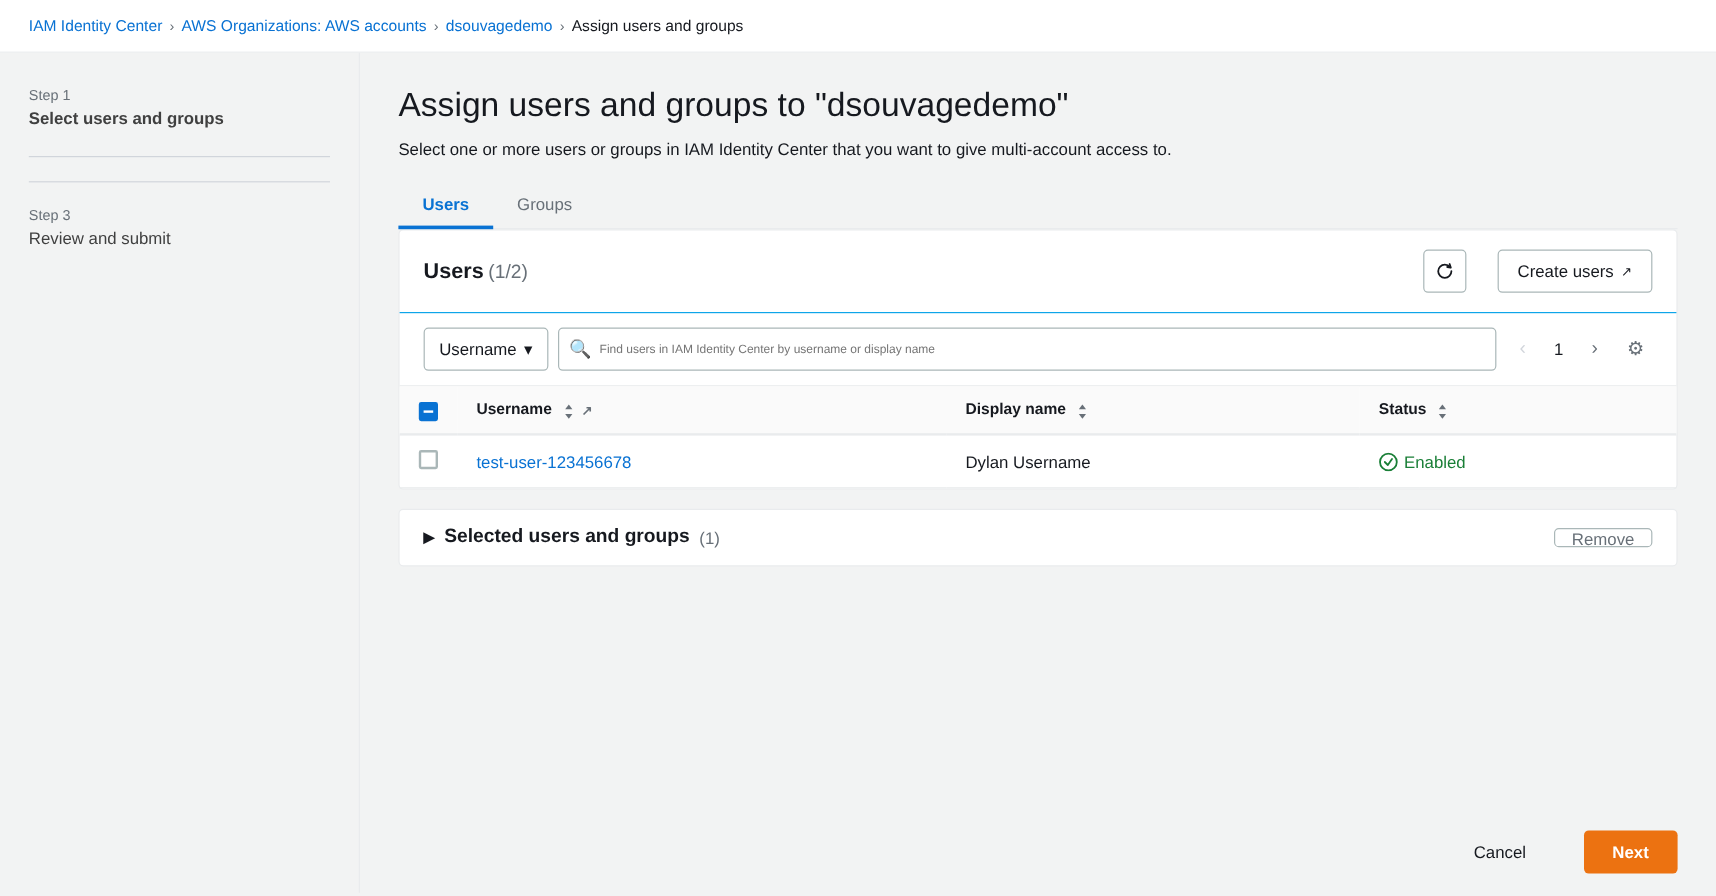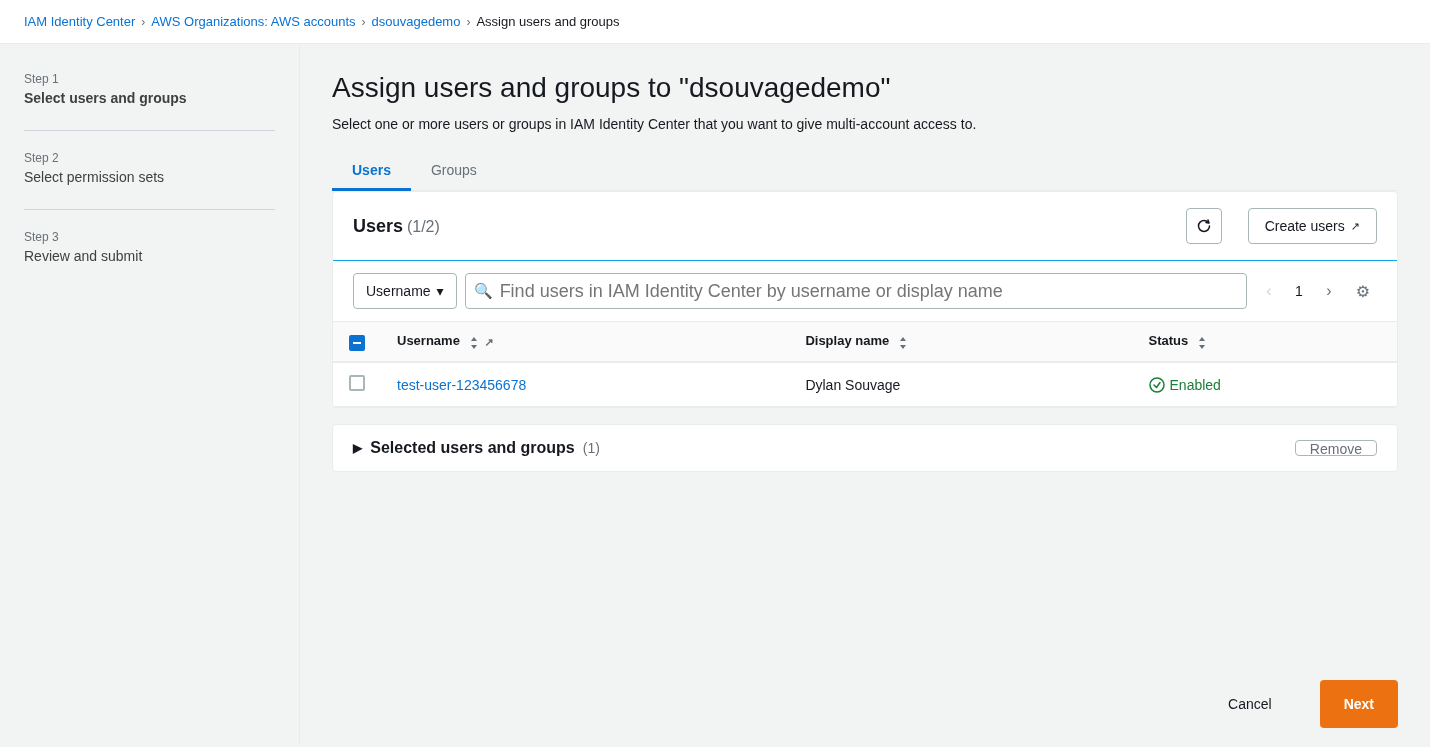--- a/index.html
+++ b/index.html
@@ -208,21 +208,21 @@
       left: 10px;
       color: #687078;
       font-size: 15px;
     }
     .search-input {
       width: 100%;
       height: 36px;
       padding: 0 12px 0 34px;
       border: 1px solid #aab7b8;
       border-radius: 4px;
-      font-size: 18px;
+      font-size: 10px;
       color: #be185d;
       outline: none;
     }
 
     .pagination-controls {
       display: flex;
       align-items: center;
       gap: 6px;
     }
     .page-btn {
@@ -408,21 +408,21 @@
       height: 36px;
       padding: 0 20px;
       border: none;
       background: none;
       cursor: pointer;
       font-size: 14px;
       color: #16191f;
     }
 
     .btn-next {
-      height: 48px;
+      height: 36px;
       padding: 0 24px;
       border: none;
       border-radius: 4px;
       background: #ec7211;
       cursor: pointer;
       font-size: 14px;
       color: #fff;
       font-weight: 600;
     }
 
@@ -445,24 +445,20 @@
 </div>
 
 <div class="layout">
 
   <aside class="sidebar">
     <div class="step-item">
       <div class="step-label">Step 1</div>
       <div class="step-title active">Select users and groups</div>
     </div>
     <hr class="sidebar-divider">
-    <div class="step-item">
-      <div class="step-label">Step 2</div>
-      <div class="step-title">Select permission sets</div>
-    </div>
     <hr class="sidebar-divider">
     <div class="step-item">
       <div class="step-label">Step 3</div>
       <div class="step-title">Review and submit</div>
     </div>
   </aside>
 
   <div style="flex:1; display:flex; flex-direction:column;">
     <div class="main">
       <h1 class="page-title">Assign users and groups to "dsouvagedemo"</h1>
@@ -549,21 +545,21 @@
           <tbody>
 
 
             <tr>
               <td class="checkbox-cell">
                 <div class="checkbox-unchecked"></div>
               </td>
               <td>
                 <a class="user-link" href="#">test-user-123456678</a>
               </td>
-              <td>Dylan Souvage</td>
+              <td>Dylan Username</td>
               <td>
                 <span class="status-enabled">
                   <svg width="16" height="16" viewBox="0 0 16 16" fill="none" xmlns="http://www.w3.org/2000/svg">
                     <circle cx="8" cy="8" r="7" stroke="#1a7f37" stroke-width="1.5" fill="none"></circle>
                     <path d="M5 8l2.5 2.5L11 5.5" stroke="#1a7f37" stroke-width="1.5" stroke-linecap="round" stroke-linejoin="round"></path>
                   </svg>
                   <span>Enabled</span>
                 </span>
               </td>
             </tr>

